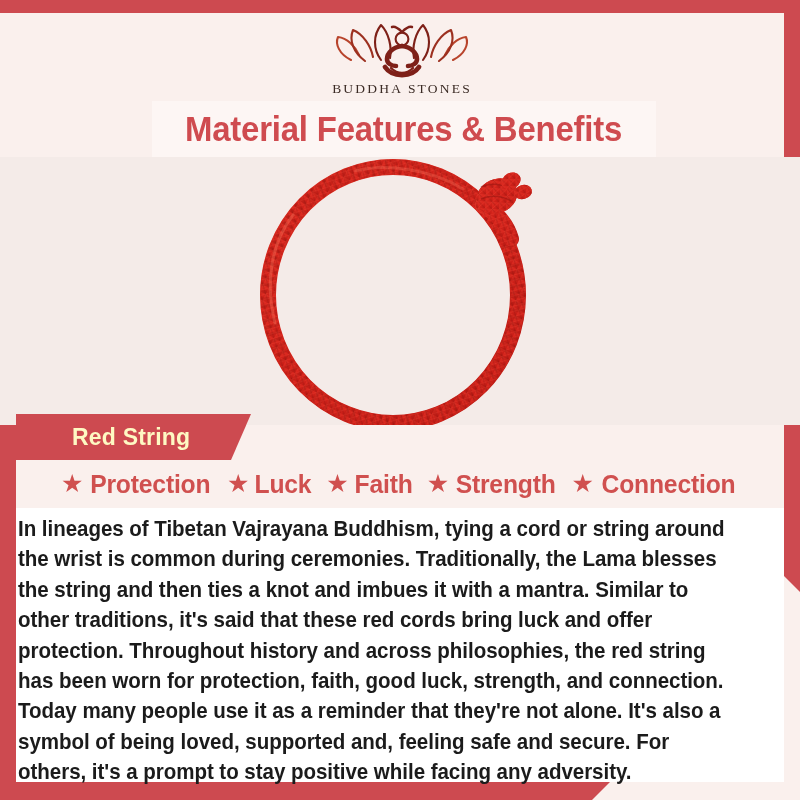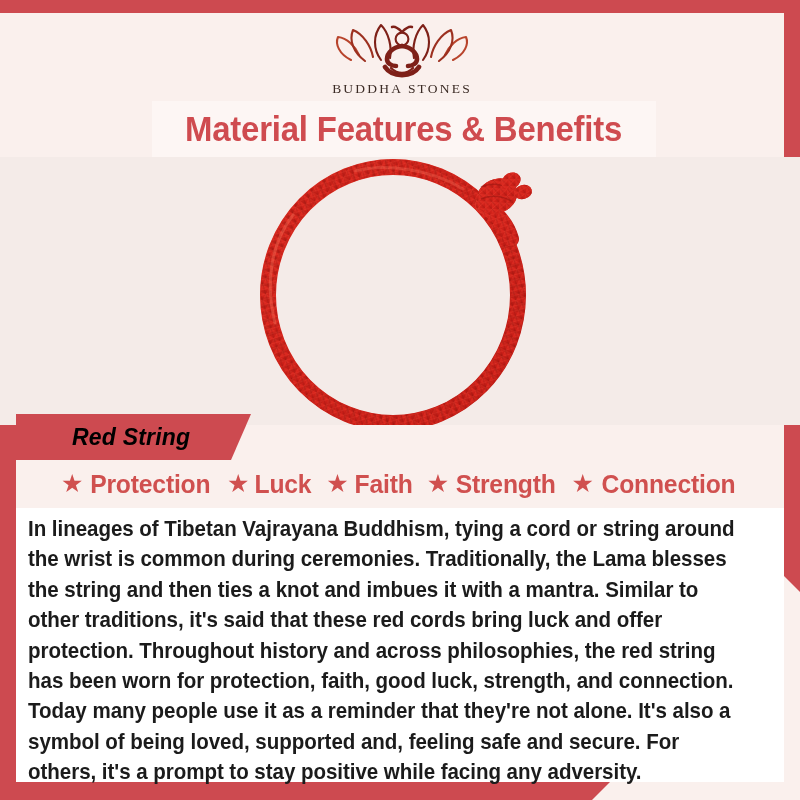--- a/index.html
+++ b/index.html
@@ -130,24 +130,23 @@
     background: #cd4a50;
     clip-path: polygon(0 0, 100% 0, calc(100% - 20px) 100%, 0 100%);
     display: flex;
     align-items: center;
   }
   .label-text {
     margin-left: 56px;
     font-family: "Liberation Sans Narrow", "Liberation Sans", sans-serif;
     font-weight: bold;
     font-size: 23px;
-    color: #000000;
+    color: #fef9c3;
     letter-spacing: 0.2px;
     white-space: nowrap;
-    font-style: italic;
   }
   .label-bg-fill {
     position: absolute;
     left: 0; top: 0;
     width: 800px; height: 46px;
     background: #f4ebe8;
     z-index: -1;
   }
 
   
@@ -187,21 +186,21 @@
   }
 
   
   .body-panel {
     position: absolute;
     left: 16px; top: 508px;
     width: 768px;
     height: 274px;
     background: #ffffff;
     box-sizing: border-box;
-    padding: 6px 16px 0 12px;
+    padding: 6px 16px 0 2px;
   }
   .body-text {
     font-family: "Liberation Sans Narrow", "Liberation Sans", sans-serif;
     font-weight: bold;
     font-size: 21.3px;
     line-height: 30.4px;
     color: #1b1b1b;
     transform: scaleX(0.965);
     transform-origin: left top;
     margin: 0;

